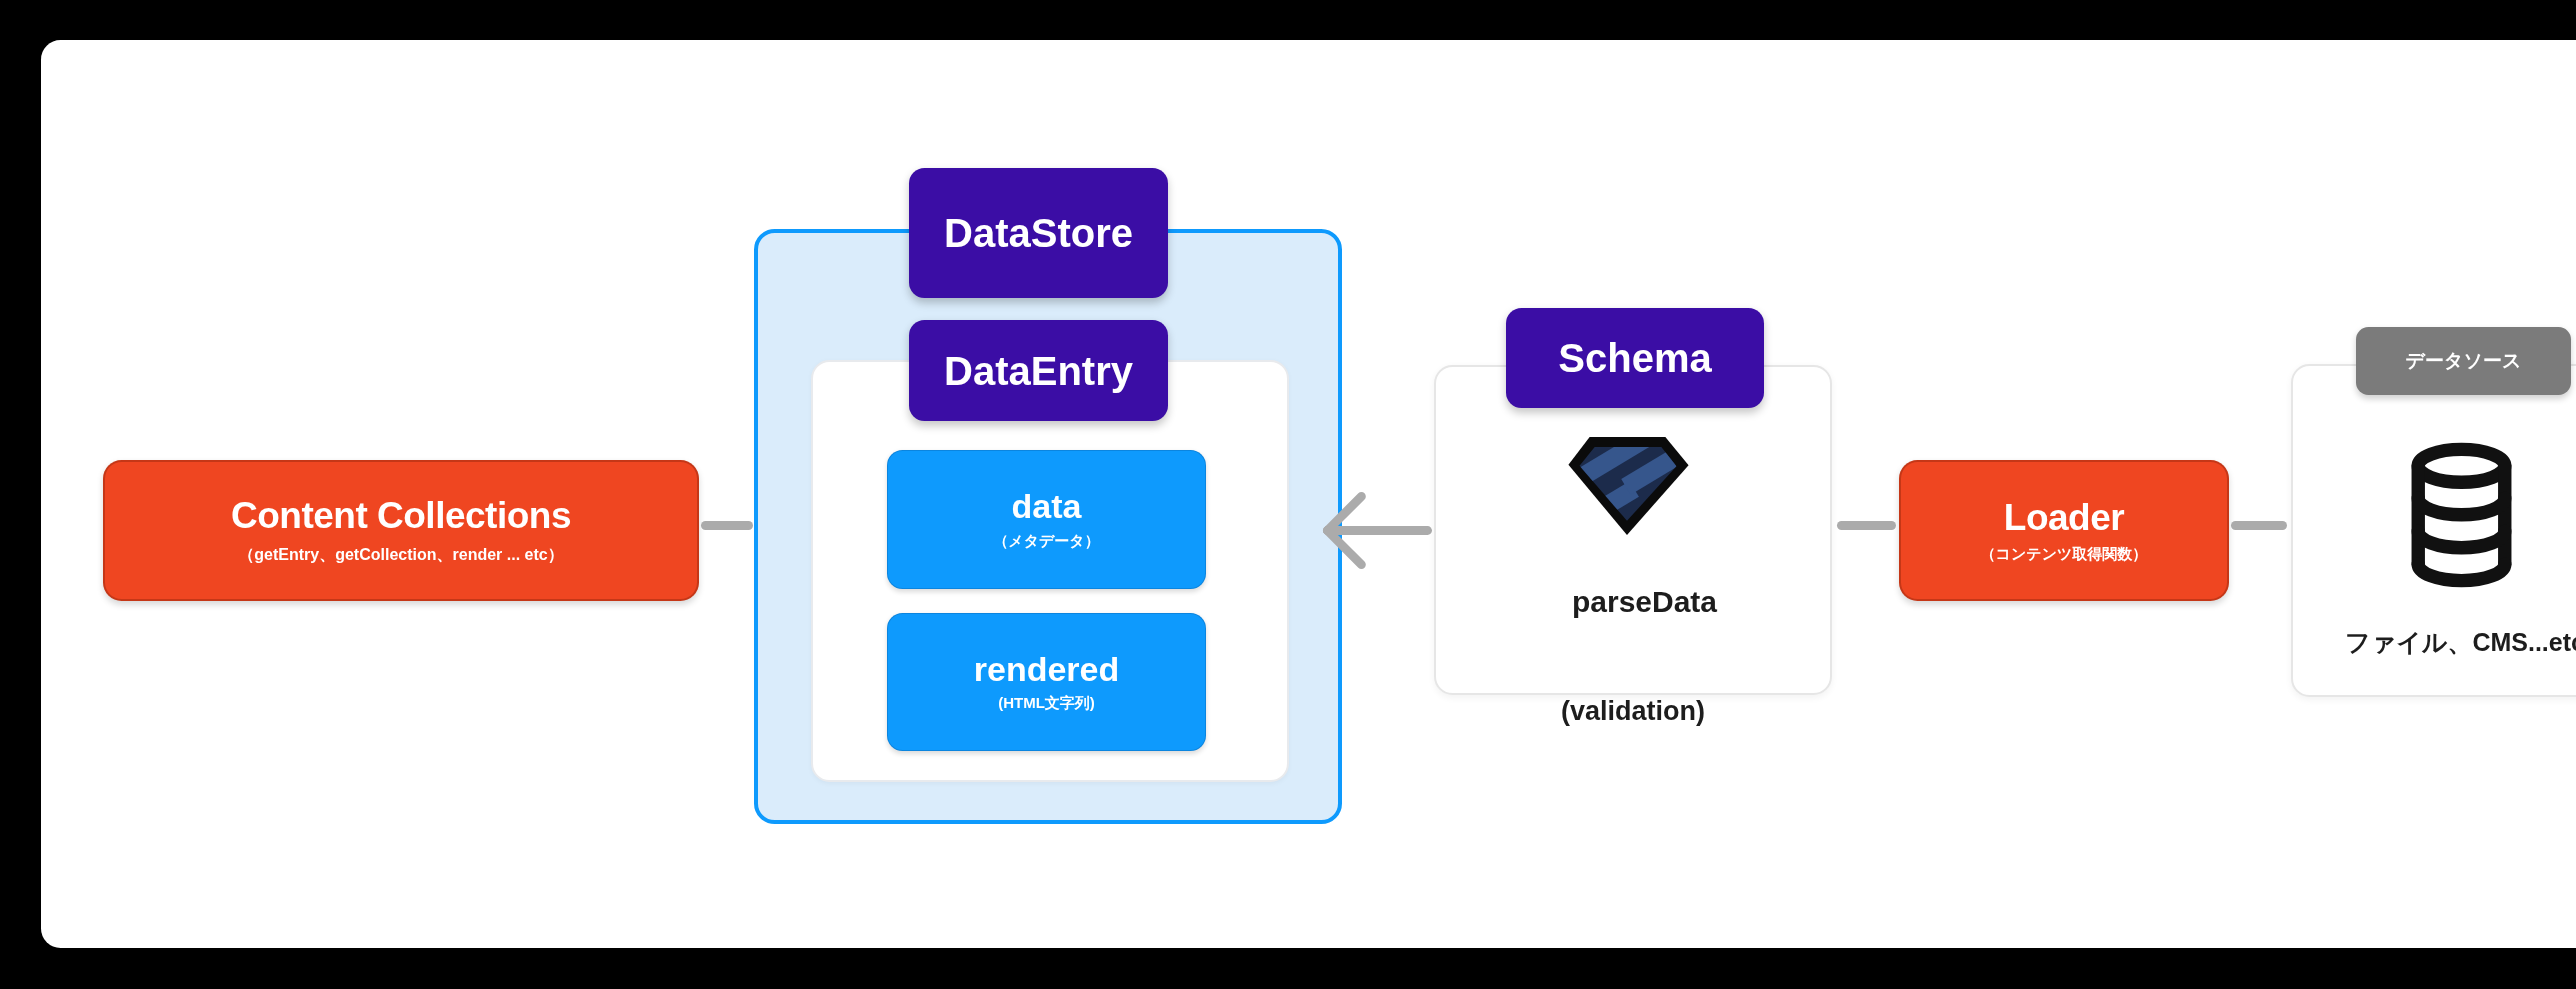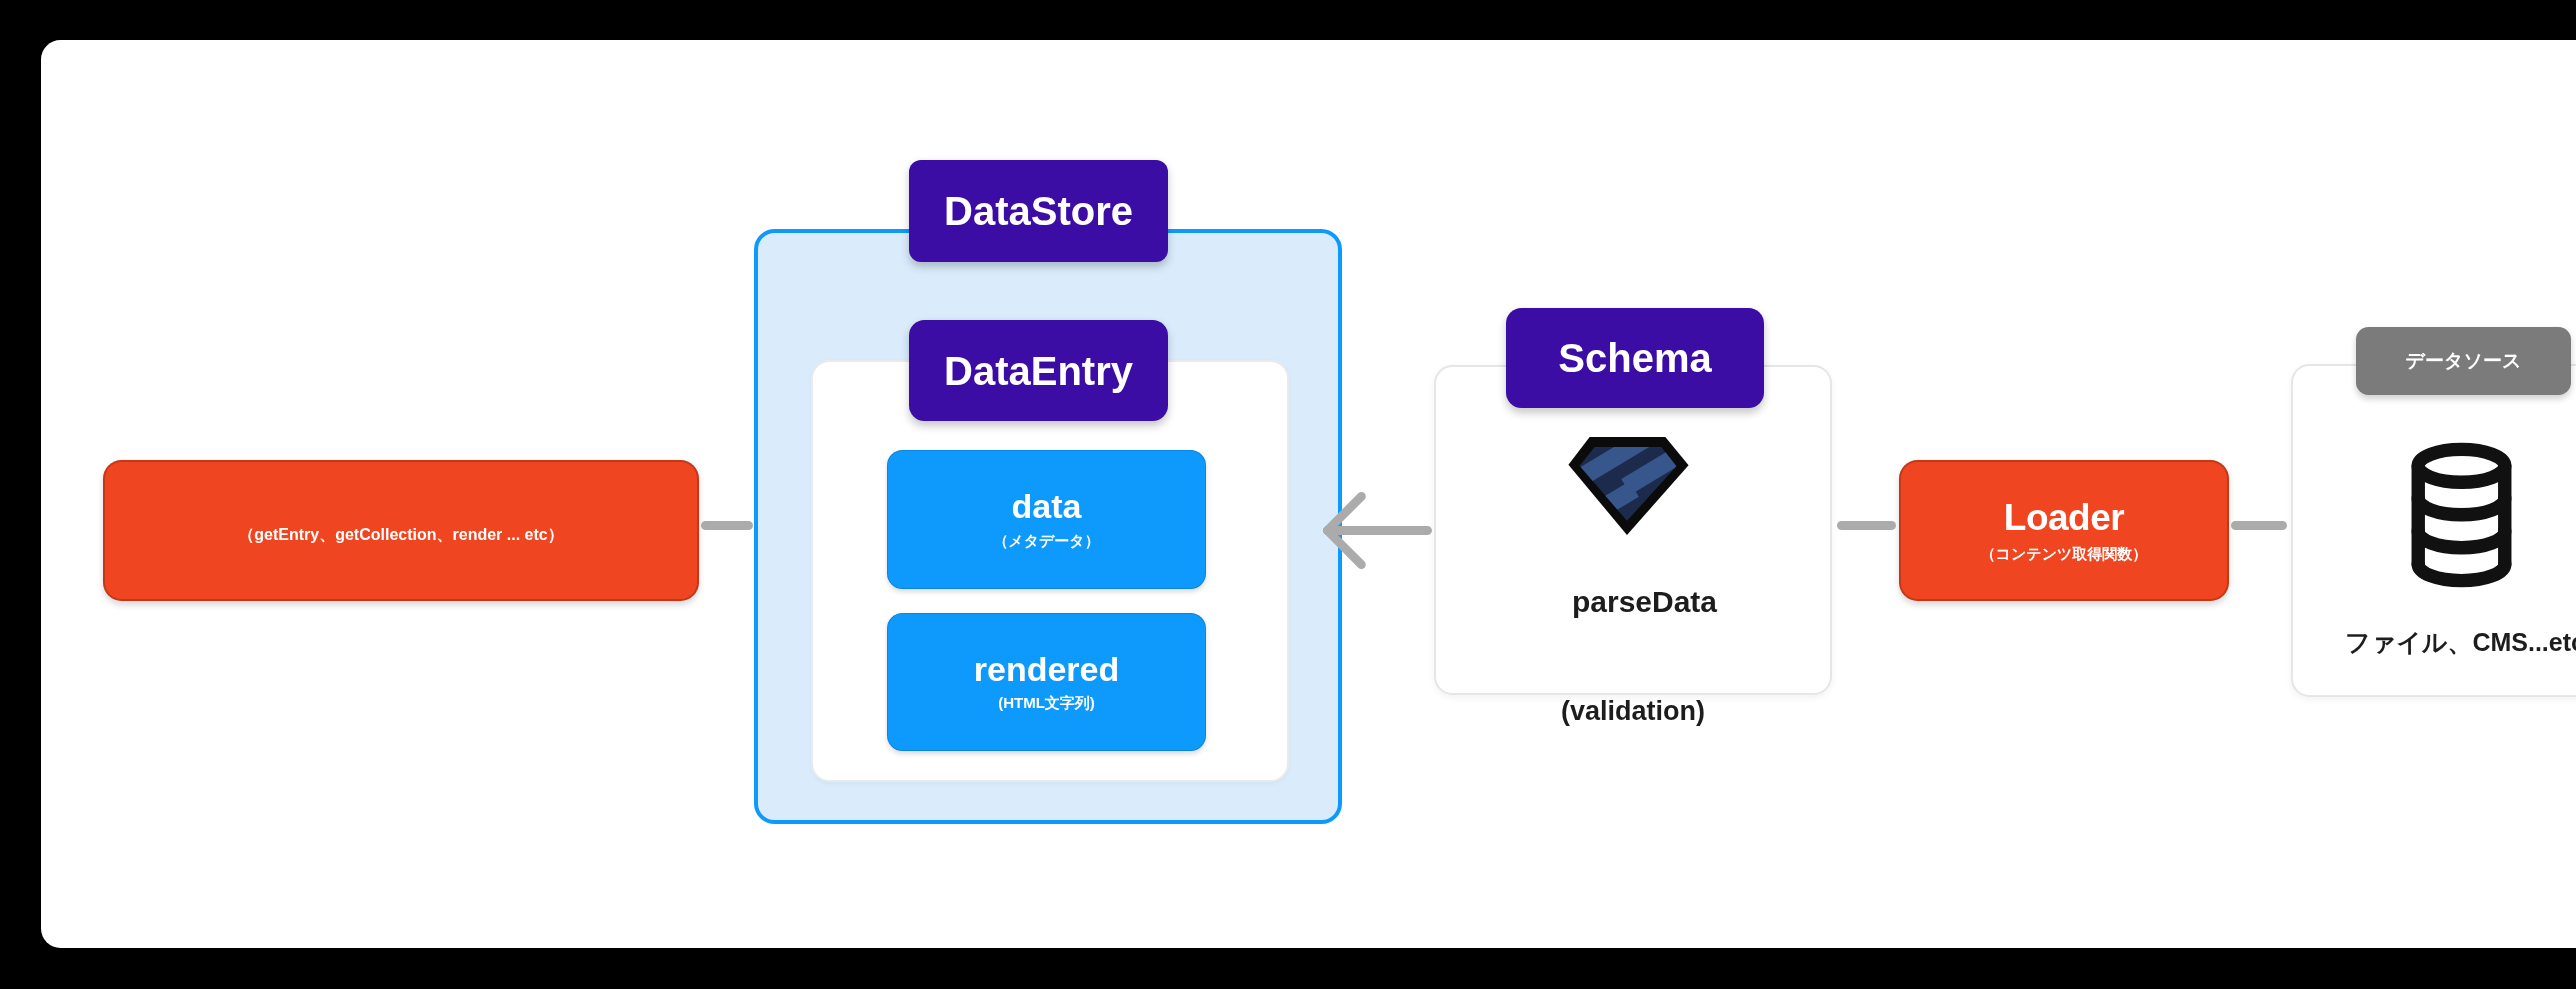--- a/index.html
+++ b/index.html
@@ -32,20 +32,21 @@
   .center-text{left:0;right:0;text-align:center;}
   svg{display:block;}
 </style>
 </head>
 <body>
 
 <div id="stage">
   <div id="panel">
 
     <div class="abs node box-orange" style="left:62px;top:420px;width:592px;height:137px;">
+      <div class="t-xl">Content Collections</div>
       <div class="t-sub">（getEntry、getCollection、render ... etc）</div>
     </div>
 
     <div class="abs dash" style="left:660px;top:481px;width:52px;"></div>
 
     <div class="abs container-blue" style="left:713px;top:189px;width:564px;height:587px;">
 
       <div class="abs inner-panel" style="left:53px;top:127px;width:474px;height:418px;">
 
         <div class="abs node box-blue" style="left:74px;top:88px;width:317px;height:137px;">
@@ -53,21 +54,21 @@
           <div class="t-sub2">（メタデータ）</div>
         </div>
 
         <div class="abs node box-blue" style="left:74px;top:251px;width:317px;height:136px;text-align:center;">
           <div class="t-md">rendered</div>
           <div class="t-sub2">(HTML文字列)</div>
         </div>
       </div>
     </div>
 
-    <div class="abs node badge" style="left:868px;top:120px;width:259px;height:102px;border-radius:12px;">
+    <div class="abs node badge" style="left:868px;top:128px;width:259px;height:130px;">
       <div class="t-lg">DataStore</div>
     </div>
 
     <div class="abs node badge" style="left:868px;top:272px;width:259px;height:101px;margin-top:8px;">
       <div class="t-lg">DataEntry</div>
     </div>
 
     <svg class="abs" style="left:1276px;top:444px;" width="124" height="93" viewBox="0 0 240 180">
       <g stroke="#ABABAB" stroke-width="17" stroke-linecap="round" fill="none">
         <line x1="214" y1="90" x2="20" y2="90"></line>

